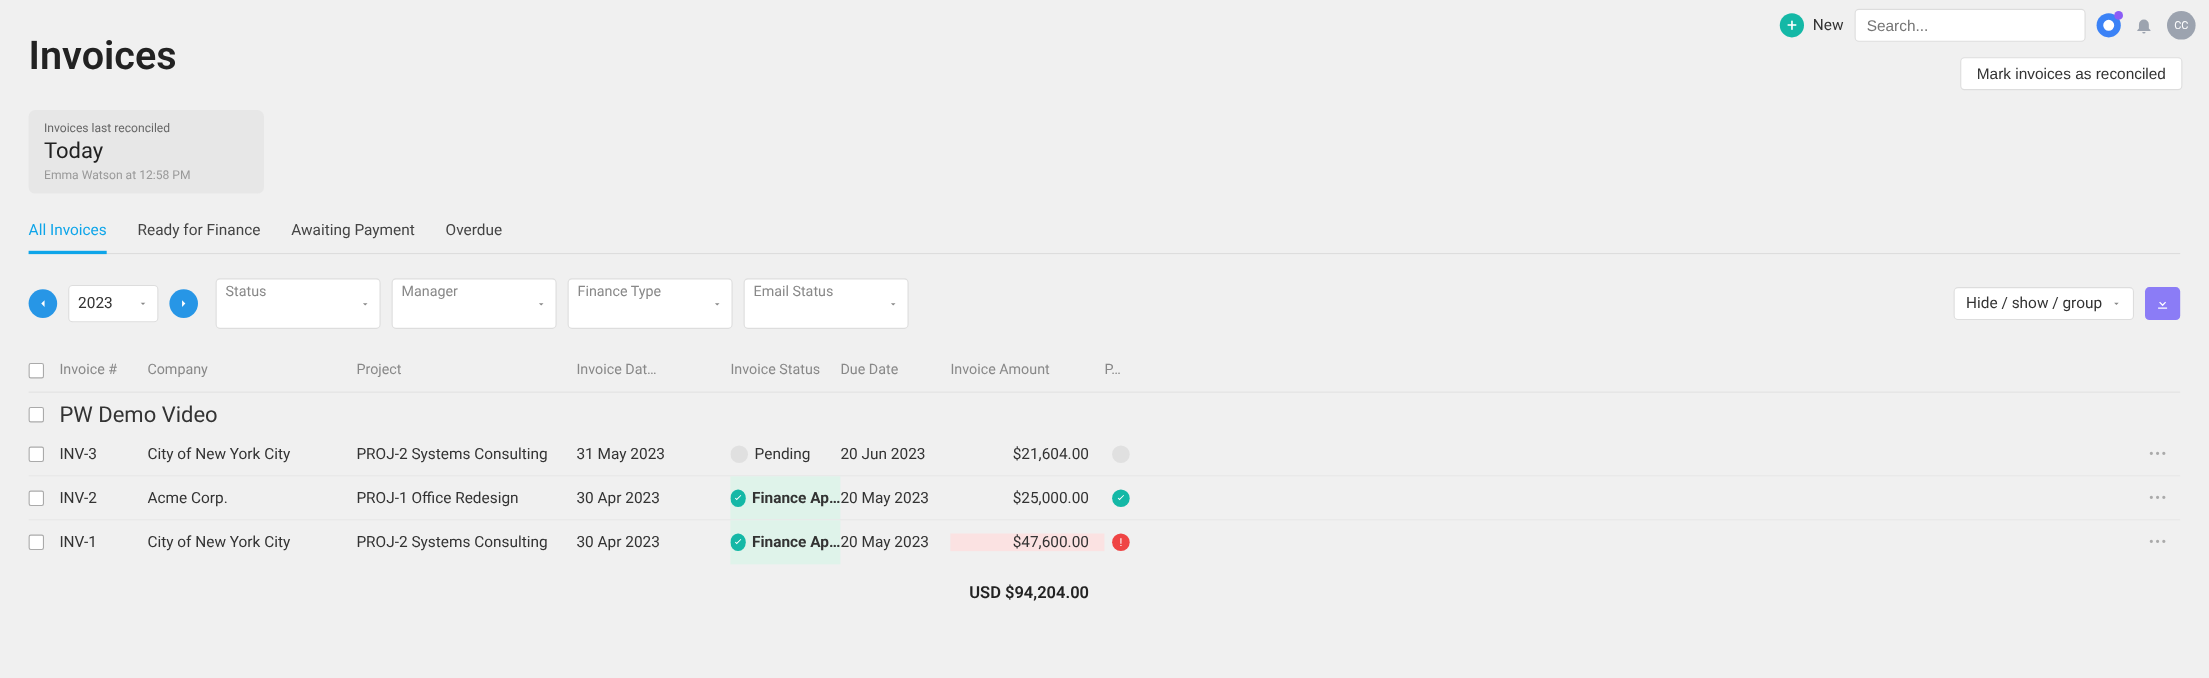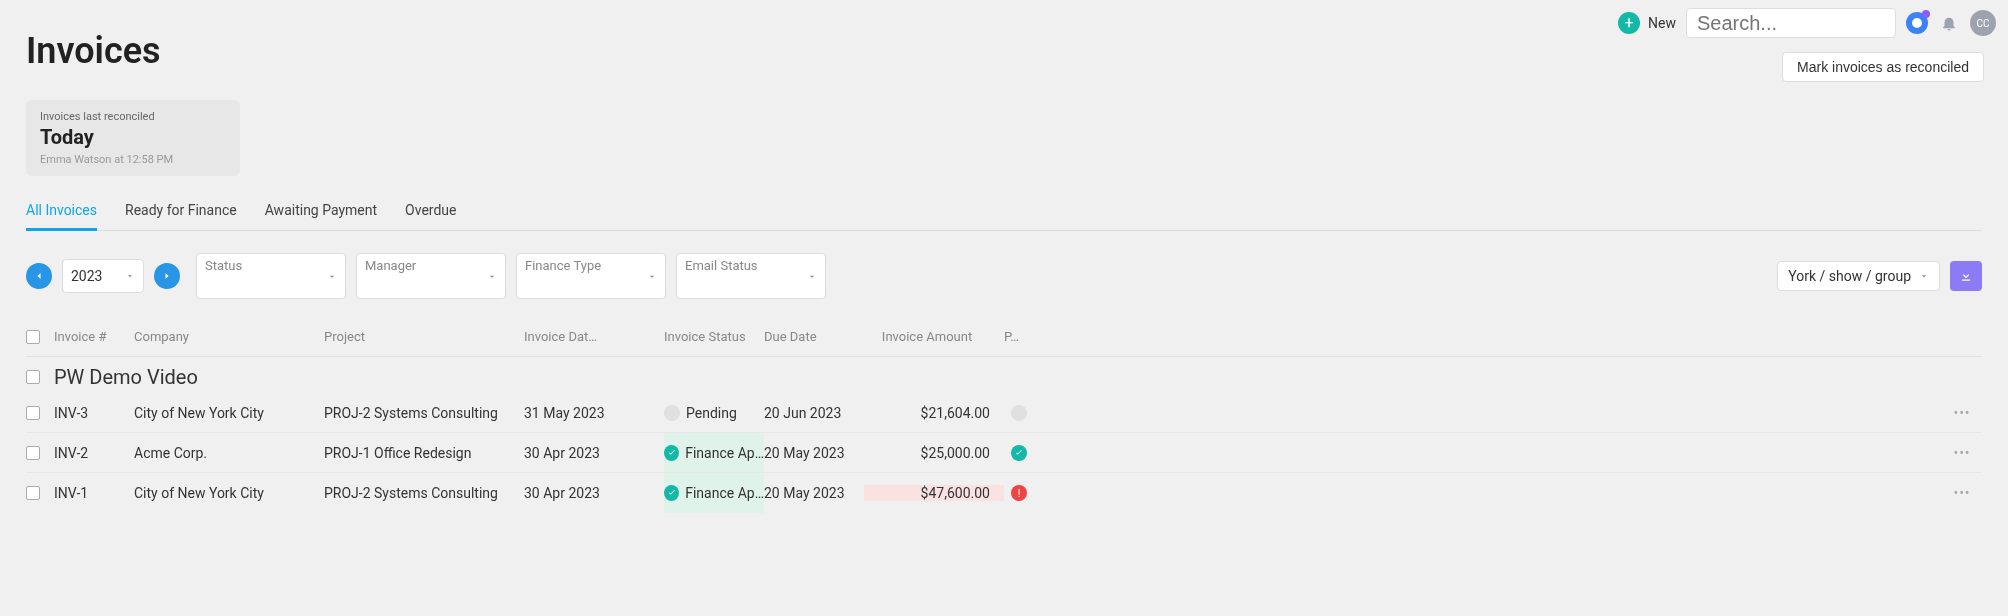--- a/index.html
+++ b/index.html
@@ -38,21 +38,21 @@
     align-items: center; justify-content: center;
     font-size: 16px;
     line-height: 1;
   }
   .search-input {
     width: 210px;
     height: 30px;
     border: 1px solid #ddd;
     border-radius: 4px;
     padding: 0 10px;
-    font-size: 20px;
+    font-size: 14px;
     background: #fff;
     color: #555;
   }
   .top-icon {
     width: 22px; height: 22px;
     border-radius: 50%;
     display: flex;
     align-items: center; justify-content: center;
     cursor: pointer;
     position: relative;
@@ -105,21 +105,21 @@
     border-radius: 6px;
     padding: 10px 14px;
     width: 214px;
   }
   .reconciled-card .label {
     font-size: 11px;
     color: #666;
   }
   .reconciled-card .value {
     font-size: 20px;
-    font-weight: 700;
+    font-weight: 400;
     color: #222;
     margin-top: 2px;
   }
   .reconciled-card .byline {
     font-size: 11px;
     color: #999;
     margin-top: 4px;
   }
 
   
@@ -266,21 +266,21 @@
     border-radius: 2px;
     background: #fff;
     cursor: pointer;
   }
   .status-cell {
     display: flex;
     align-items: center;
     gap: 6px;
     height: 100%;
   }
-  .status-cell.approved { background: #dff3ea; }
+  .status-cell.approved { background: #dff3ea; font-weight: bold; }
   .status-icon {
     width: 16px; height: 16px;
     border-radius: 50%;
     display: flex; align-items: center; justify-content: center;
   }
   .status-icon.green { background: #14b8a6; }
   .status-icon.grey { background: #e0e0e0; }
   .amt-cell { text-align: right; padding-right: 14px; }
   .amt-cell.overdue { background: #fbe2e2; }
   .p-cell {
@@ -393,21 +393,21 @@
       <div class="filter-box">
         <span class="filter-label">Email Status</span>
         <span class="chev"><svg class="chev-svg" width="10" height="10" viewBox="0 0 24 24">
             <path d="M7 10l5 5 5-5z"></path>
           </svg></span>
       </div>
     </div>
 
   <div class="right-actions">
     <div class="hide-show-btn">
-      <span>York / show / group</span>
+      <span>Hide / show / group</span>
       <svg class="chev-svg" width="10" height="10" viewBox="0 0 24 24">
           <path d="M7 10l5 5 5-5z"></path>
         </svg>
     </div>
     <div class="download-btn">
       <svg width="14" height="14" viewBox="0 0 24 24" fill="#fff">
           <path d="M12 3v10l4-4 1.4 1.4L12 16l-5.4-5.6L8 9l4 4V3h0zM5 18h14v2H5z"></path>
         </svg>
     </div>
   </div>
@@ -417,21 +417,21 @@
   <div class="thead">
     <div>
         <div class="cb"></div>
       </div>
     <div class="th">Invoice #</div>
     <div class="th">Company</div>
     <div class="th">Project</div>
     <div class="th">Invoice Dat…</div>
     <div class="th">Invoice Status</div>
     <div class="th">Due Date</div>
-    <div class="th" style="text-align:center;padding-right:14px;">Invoice Amount</div>
+    <div class="th" style="text-align:left;padding-right:14px;">Invoice Amount</div>
     <div class="th">P…</div>
     <div></div>
       <div></div>
   </div>
 
   <div class="group-row">
     <div>
         <div class="cb"></div>
       </div>
     <div class="group-label">PW Demo Video</div>
@@ -505,13 +505,26 @@
         <div class="cell">20 May 2023</div>
         <div class="cell amt-cell overdue">$47,600.00</div>
         <div class="p-cell">
           <span class="p-icon red">!</span>
         </div>
         <div></div>
         <div class="row-menu">•••</div>
       </div>
     </div>
 
+  <div class="total-row">
+    <div></div>
+      <div></div>
+      <div></div>
+      <div></div>
+      <div></div>
+      <div></div>
+      <div></div>
+    <div class="total-amt">USD $94,204.00</div>
+    <div></div>
+      <div></div>
+      <div></div>
+  </div>
 </div>
 
 </body></html>

